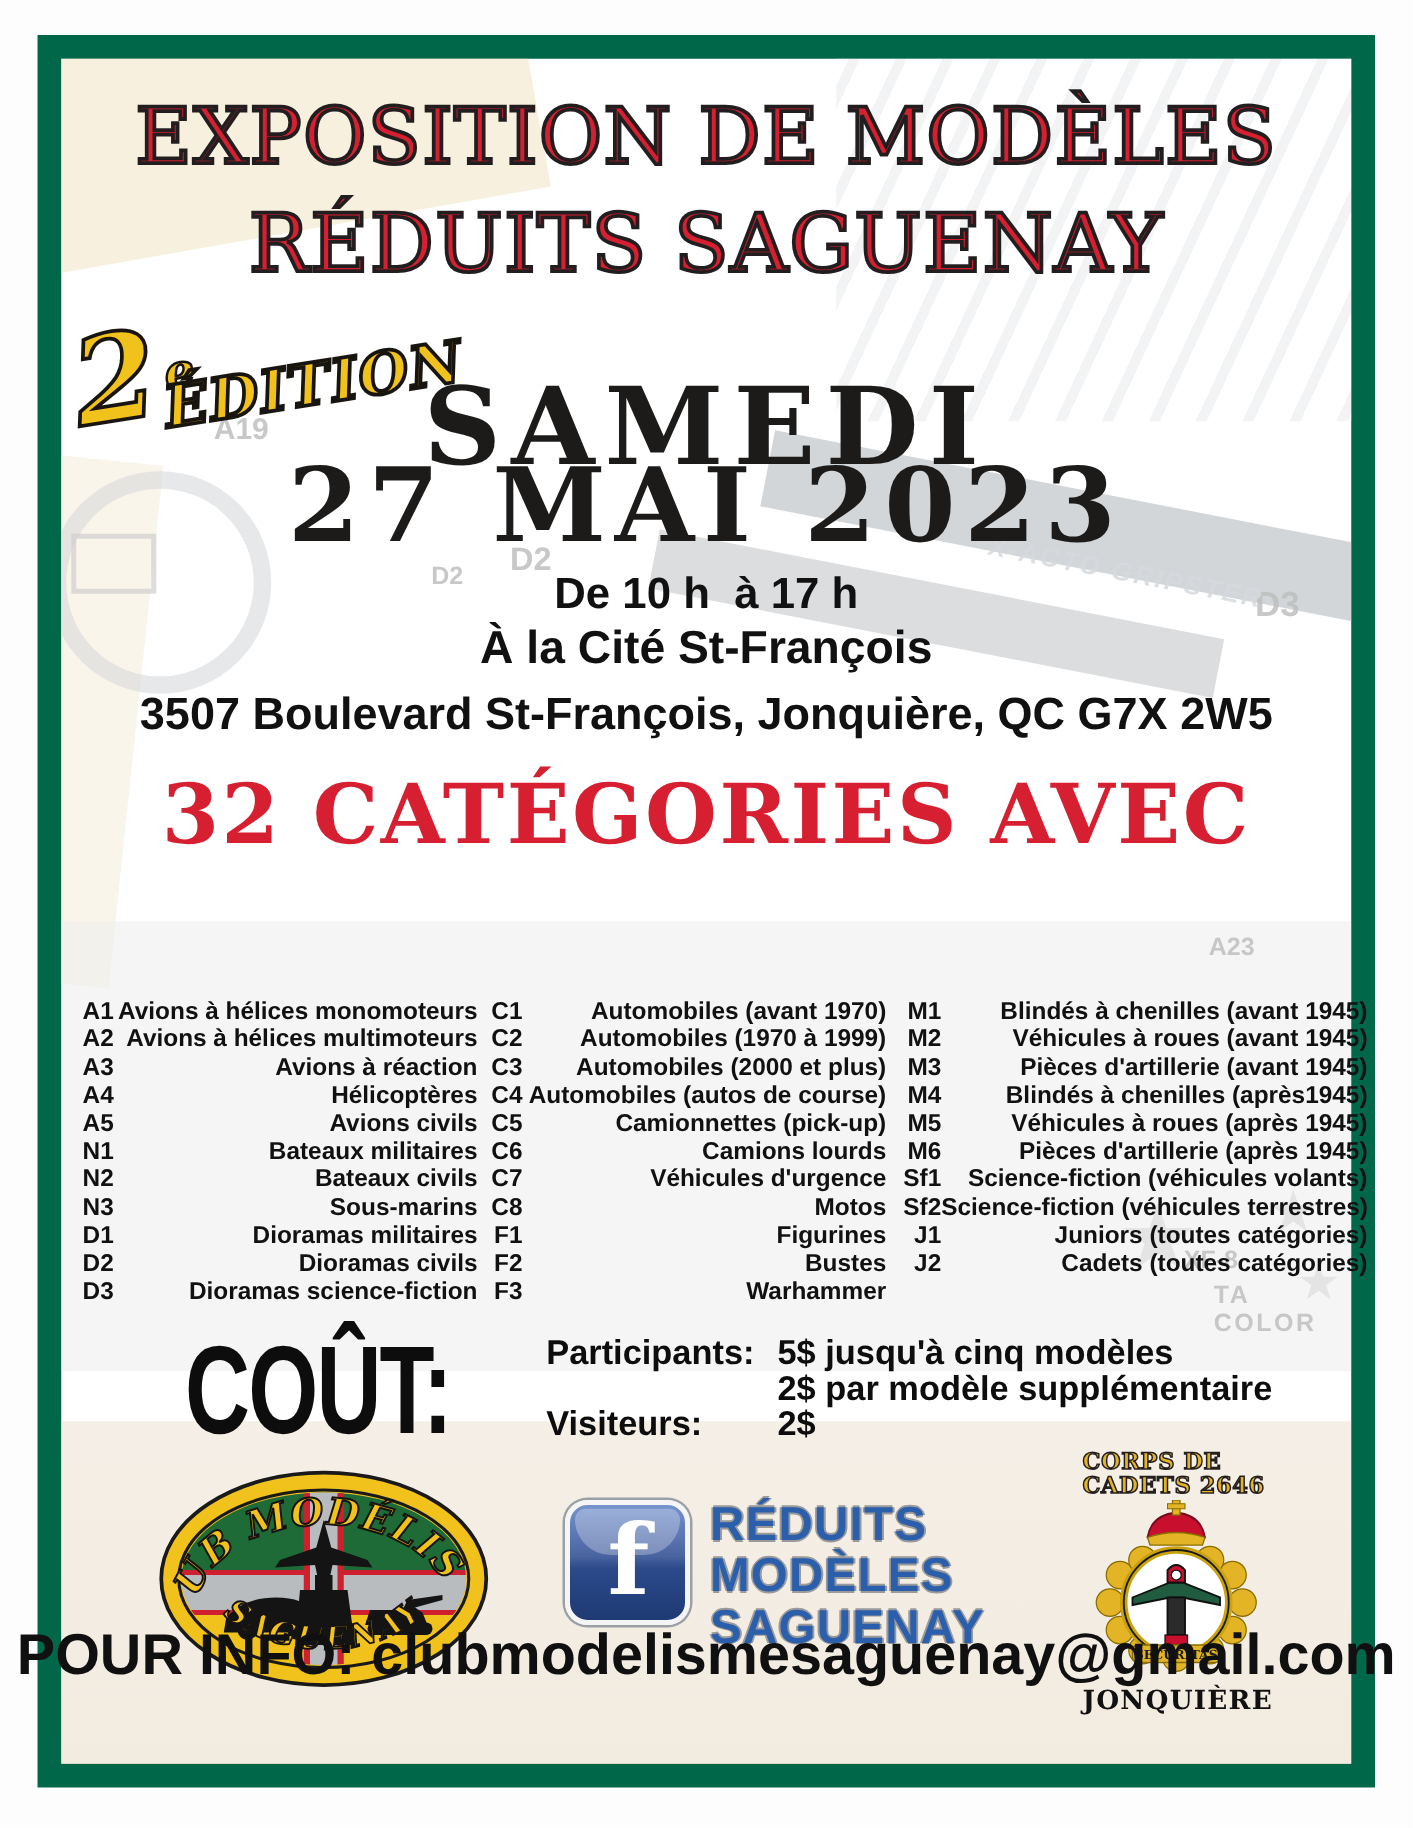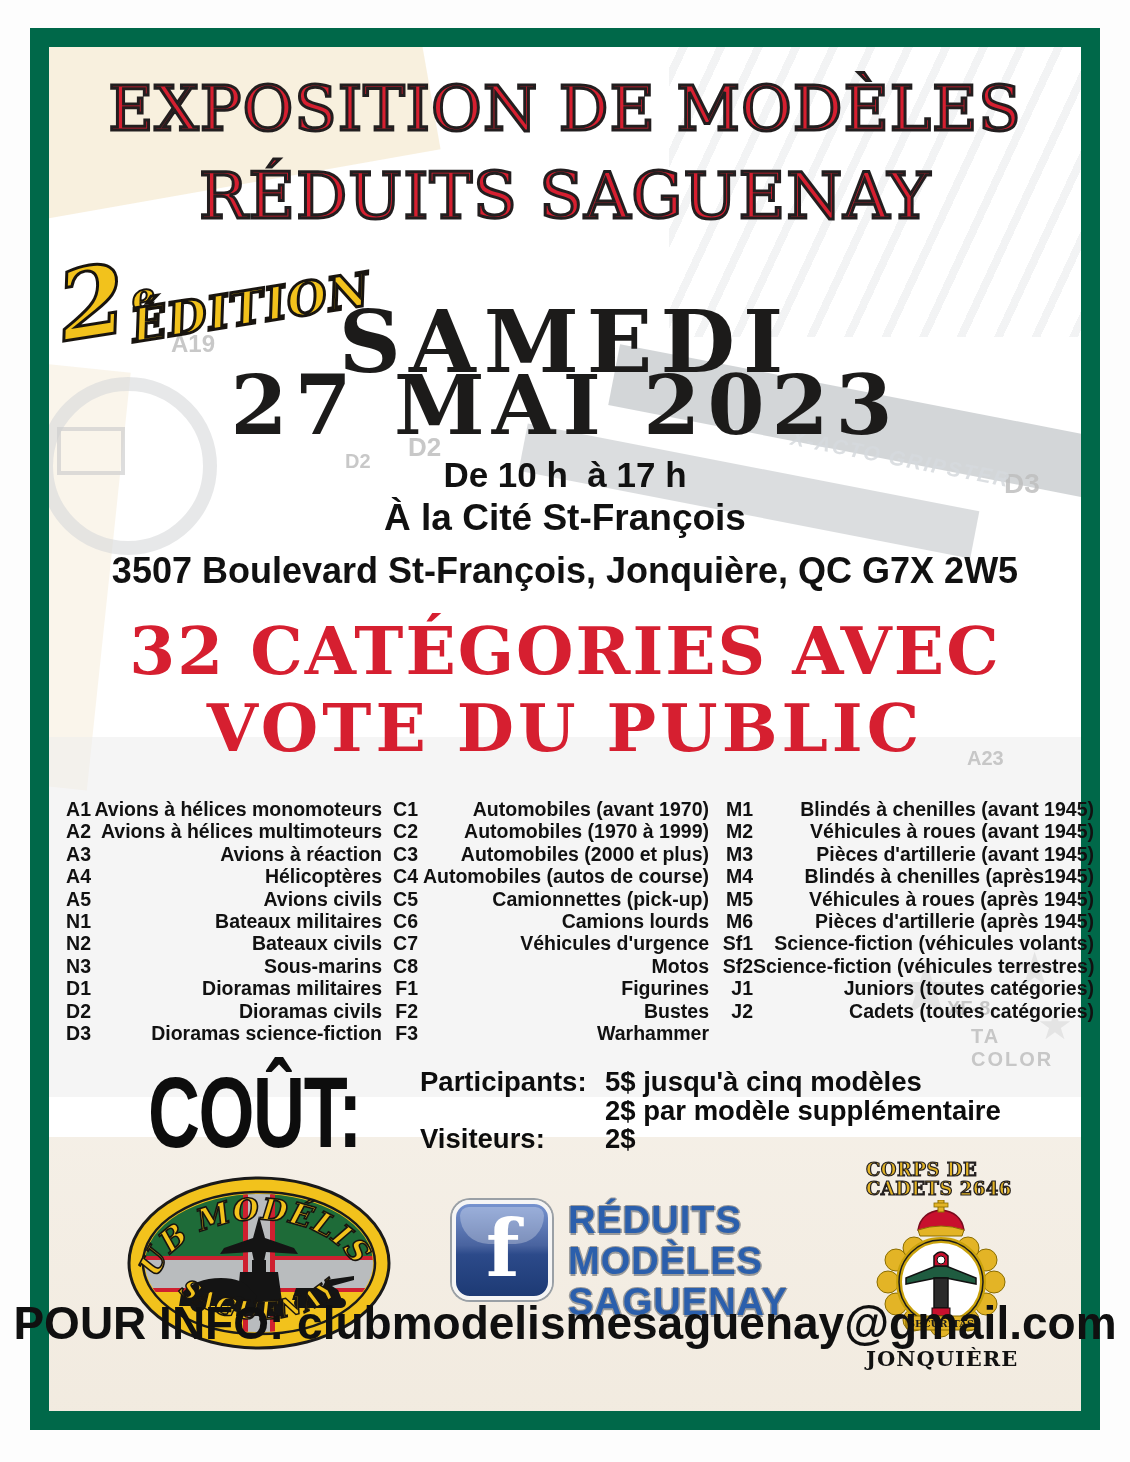--- a/index.html
+++ b/index.html
@@ -69,21 +69,21 @@
   .cat-row{display:flex;font-weight:bold;font-size:19.5px;line-height:22.4px;color:#111;}
   .cat-code{flex:none;width:36px;}
   .cat-col3 .cat-code{width:44px;}
   .cat-label{flex:1;white-space:nowrap;}
   
   .cout{
     position:absolute;left:148px;top:1062px;font-size:100px;font-weight:bold;color:#0d0d0d;
     transform:scaleX(.72);transform-origin:left top;letter-spacing:-2px;line-height:1;
   }
   .fees{position:absolute;left:420px;top:1068px;font-weight:bold;color:#0d0d0d;font-size:27.5px;line-height:28.5px;}
-  .fee-grid{display:grid;grid-template-columns:185px auto;}
+  .fee-grid{display:grid;grid-template-columns:185px auto;margin-left:17px;}
   
   .clublogo{position:absolute;left:126px;top:1176px;width:266px;height:174px;}
   
   .fb{position:absolute;left:452px;top:1200px;display:flex;align-items:flex-start;}
   .fb-icon{
     position:relative;width:92px;height:92px;border-radius:18px;
     background:linear-gradient(#7693cf 0%,#49639f 45%,#2c4a8a 55%,#1d3a74 100%);
     border:4px solid #f5f5f5;box-shadow:0 0 0 2px #9aa0a6;flex:none;
   }
   .fb-icon::before{
@@ -149,21 +149,20 @@
       </span>
   </div>
 
   <div class="center blackstencil samedi">SAMEDI</div>
   <div class="center blackstencil date27">27 MAI 2023</div>
   <div class="center infoline hours">De 10 h  à 17 h</div>
   <div class="center infoline venue">À la Cité St-François</div>
   <div class="center infoline address">3507 Boulevard St-François, Jonquière, QC G7X 2W5</div>
 
   <div class="center red32 cat32">32 CATÉGORIES AVEC</div>
-  <div class="center red32 vote">VOTE DU PUBLIC</div>
 
   <div class="cats">
     <div class="cat-col cat-col1">
 
         <div class="cat-row">
           <span class="cat-code">A1</span>
           <span class="cat-label">Avions à hélices monomoteurs</span>
         </div>
 
         <div class="cat-row">

